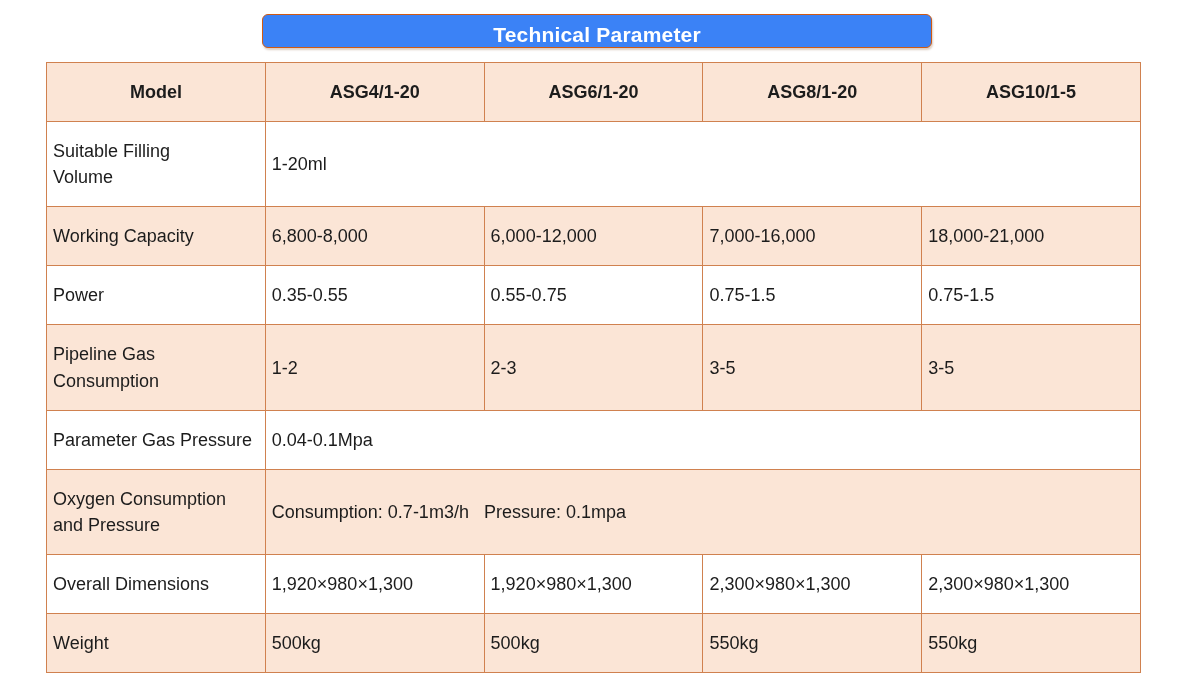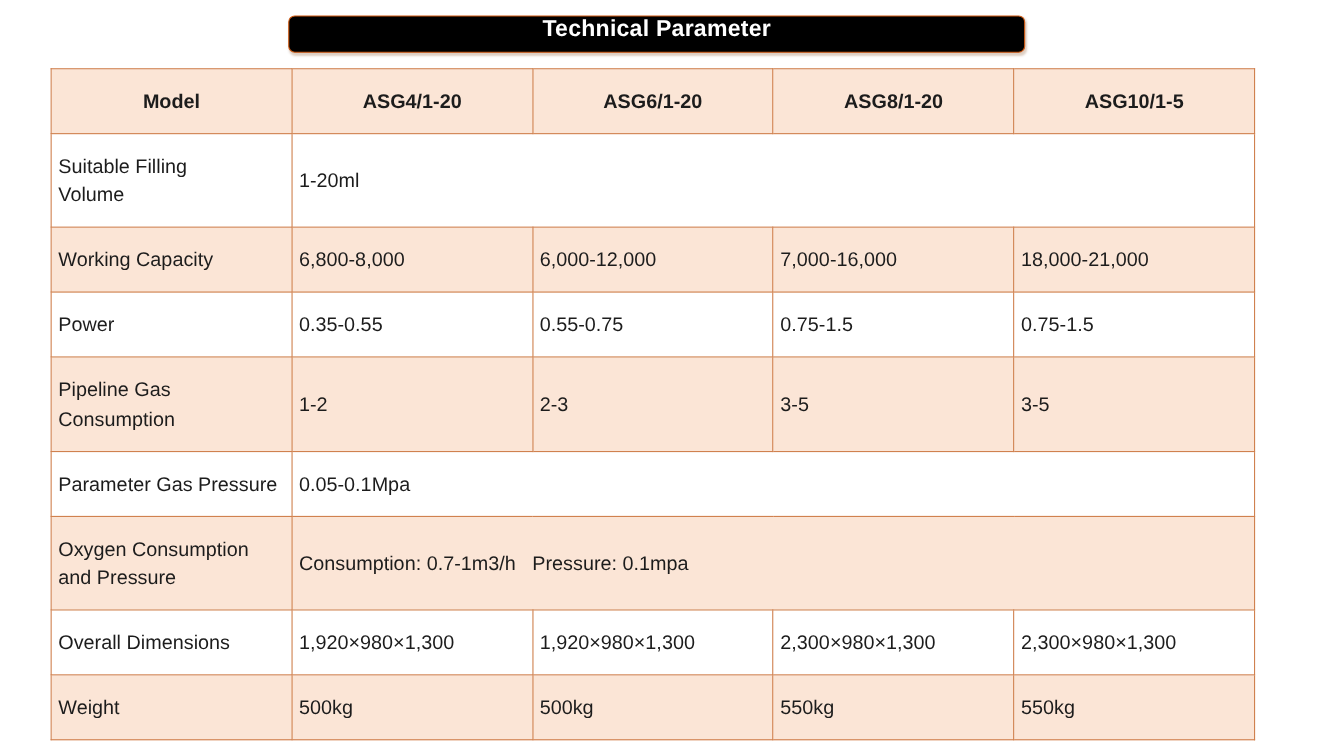--- a/index.html
+++ b/index.html
@@ -12,26 +12,26 @@
     color: #1c1c1c;
     position: relative;
     overflow: hidden;
   }
   .banner {
     position: absolute;
     left: 262px;
     top: 14px;
     width: 668px;
     height: 32px;
-    background: #000000;
+    background: #3b82f6;
     border: 1px solid #cf5a13;
     border-radius: 6px;
     box-shadow: 1px 2px 2px rgba(120, 60, 10, 0.25);
     display: flex;
-    align-items: flex-start;
+    align-items: flex-end;
     justify-content: center;
   }
   .banner-title {
     color: #ffffff;
     font-weight: bold;
     font-size: 21px;
     letter-spacing: 0.2px;
   }
   table.spec {
     position: absolute;
@@ -110,21 +110,21 @@
     <td class="label-cell">Pipeline Gas
 Consumption</td>
     <td>1-2</td>
     <td>2-3</td>
     <td>3-5</td>
     <td>3-5</td>
   </tr>
 
   <tr class="r white">
     <td class="label-cell">Parameter Gas Pressure</td>
-    <td colspan="4">0.05-0.1Mpa</td>
+    <td colspan="4">0.04-0.1Mpa</td>
   </tr>
 
   <tr class="r peach">
     <td class="label-cell">Oxygen Consumption
 and Pressure</td>
     <td colspan="4">Consumption: 0.7-1m3/h&nbsp;&nbsp; Pressure: 0.1mpa</td>
   </tr>
 
   <tr class="r white">
     <td class="label-cell">Overall Dimensions</td>

